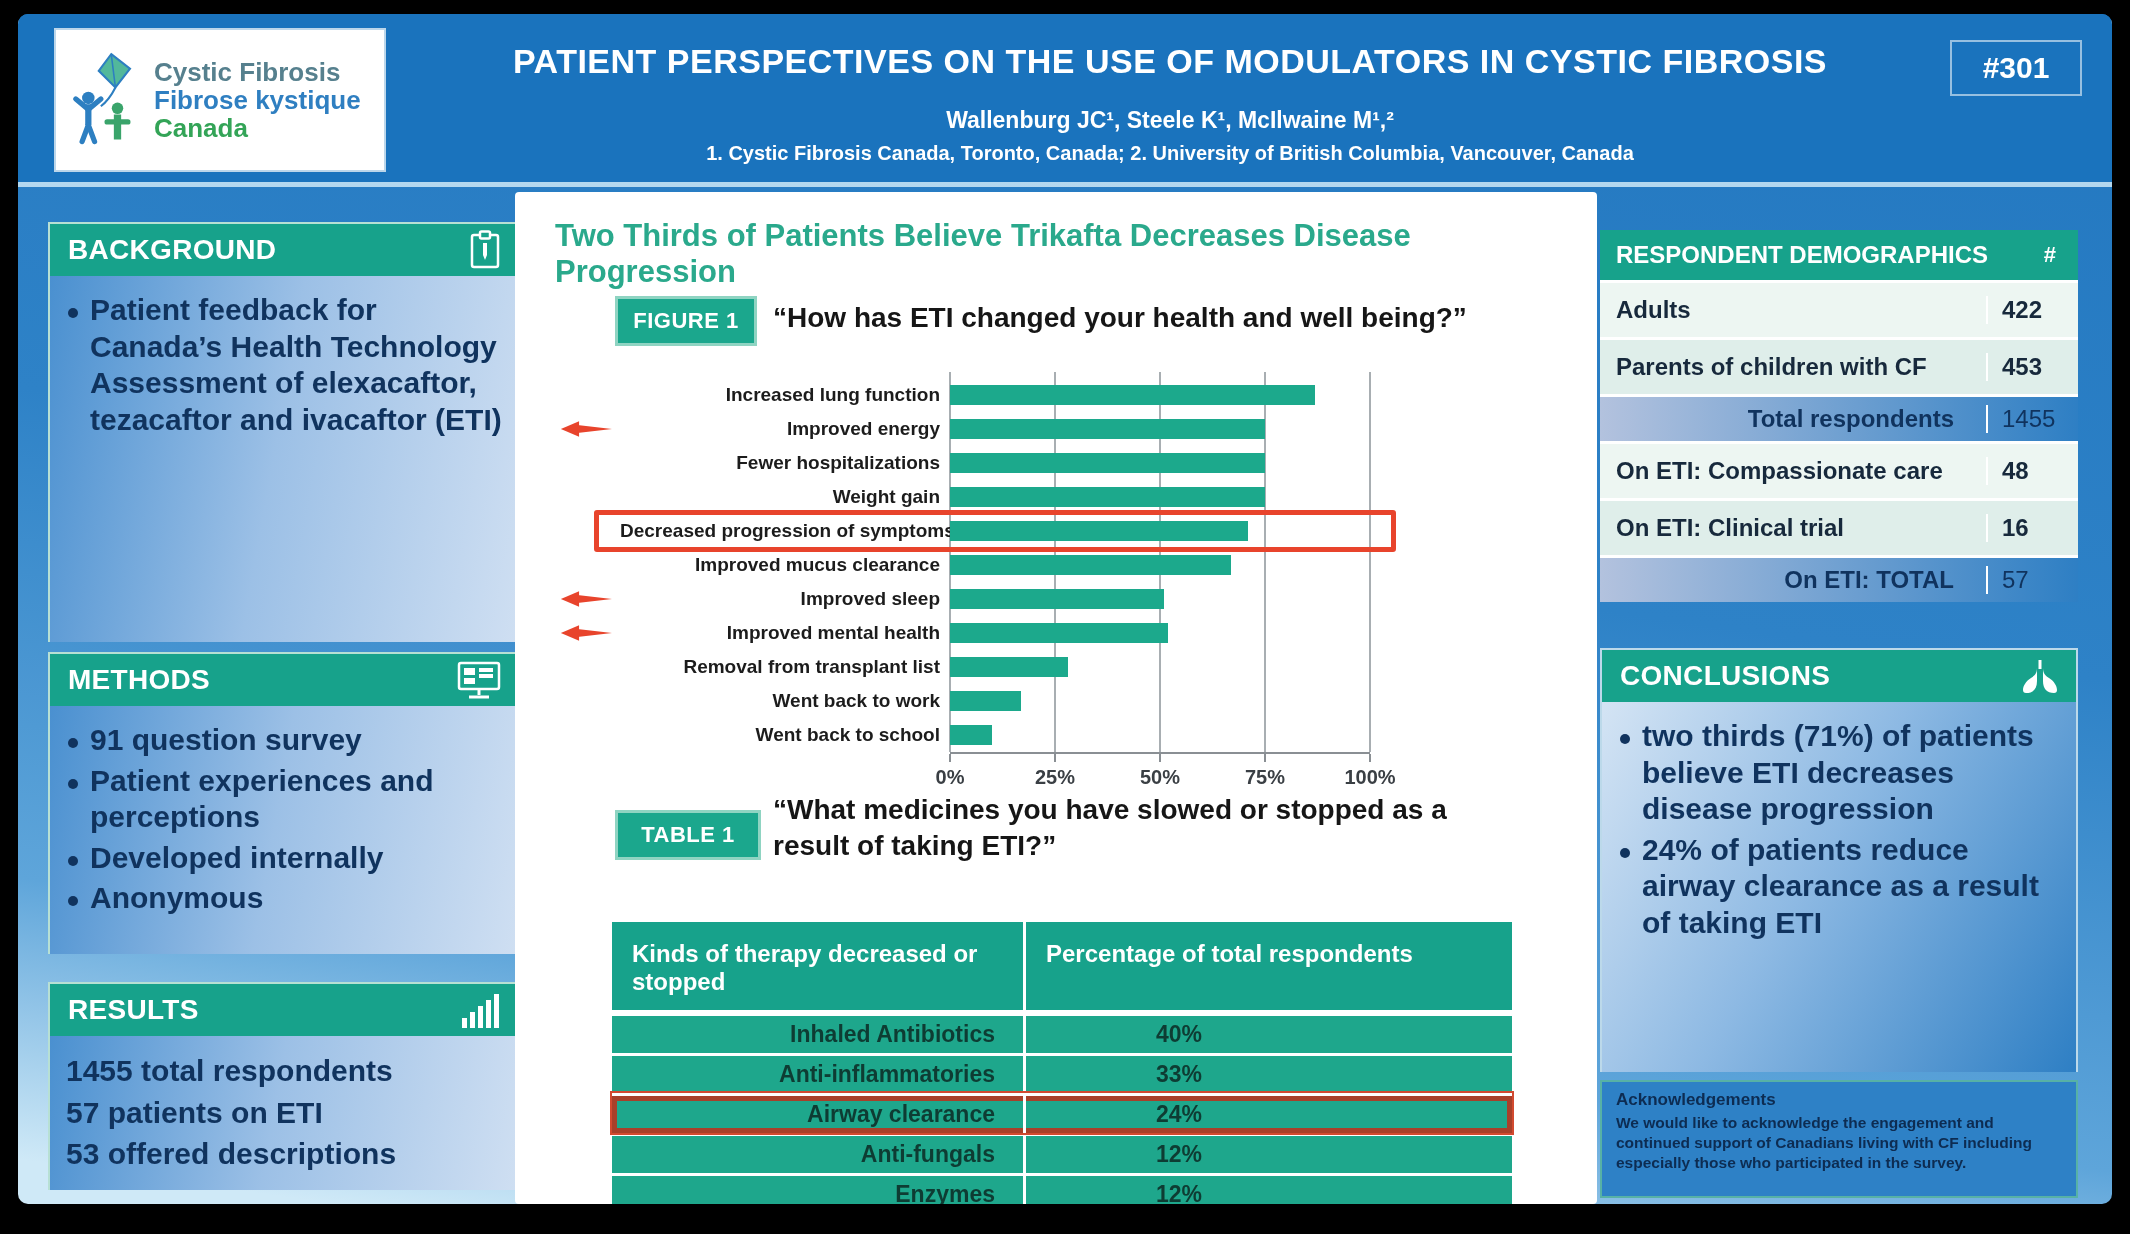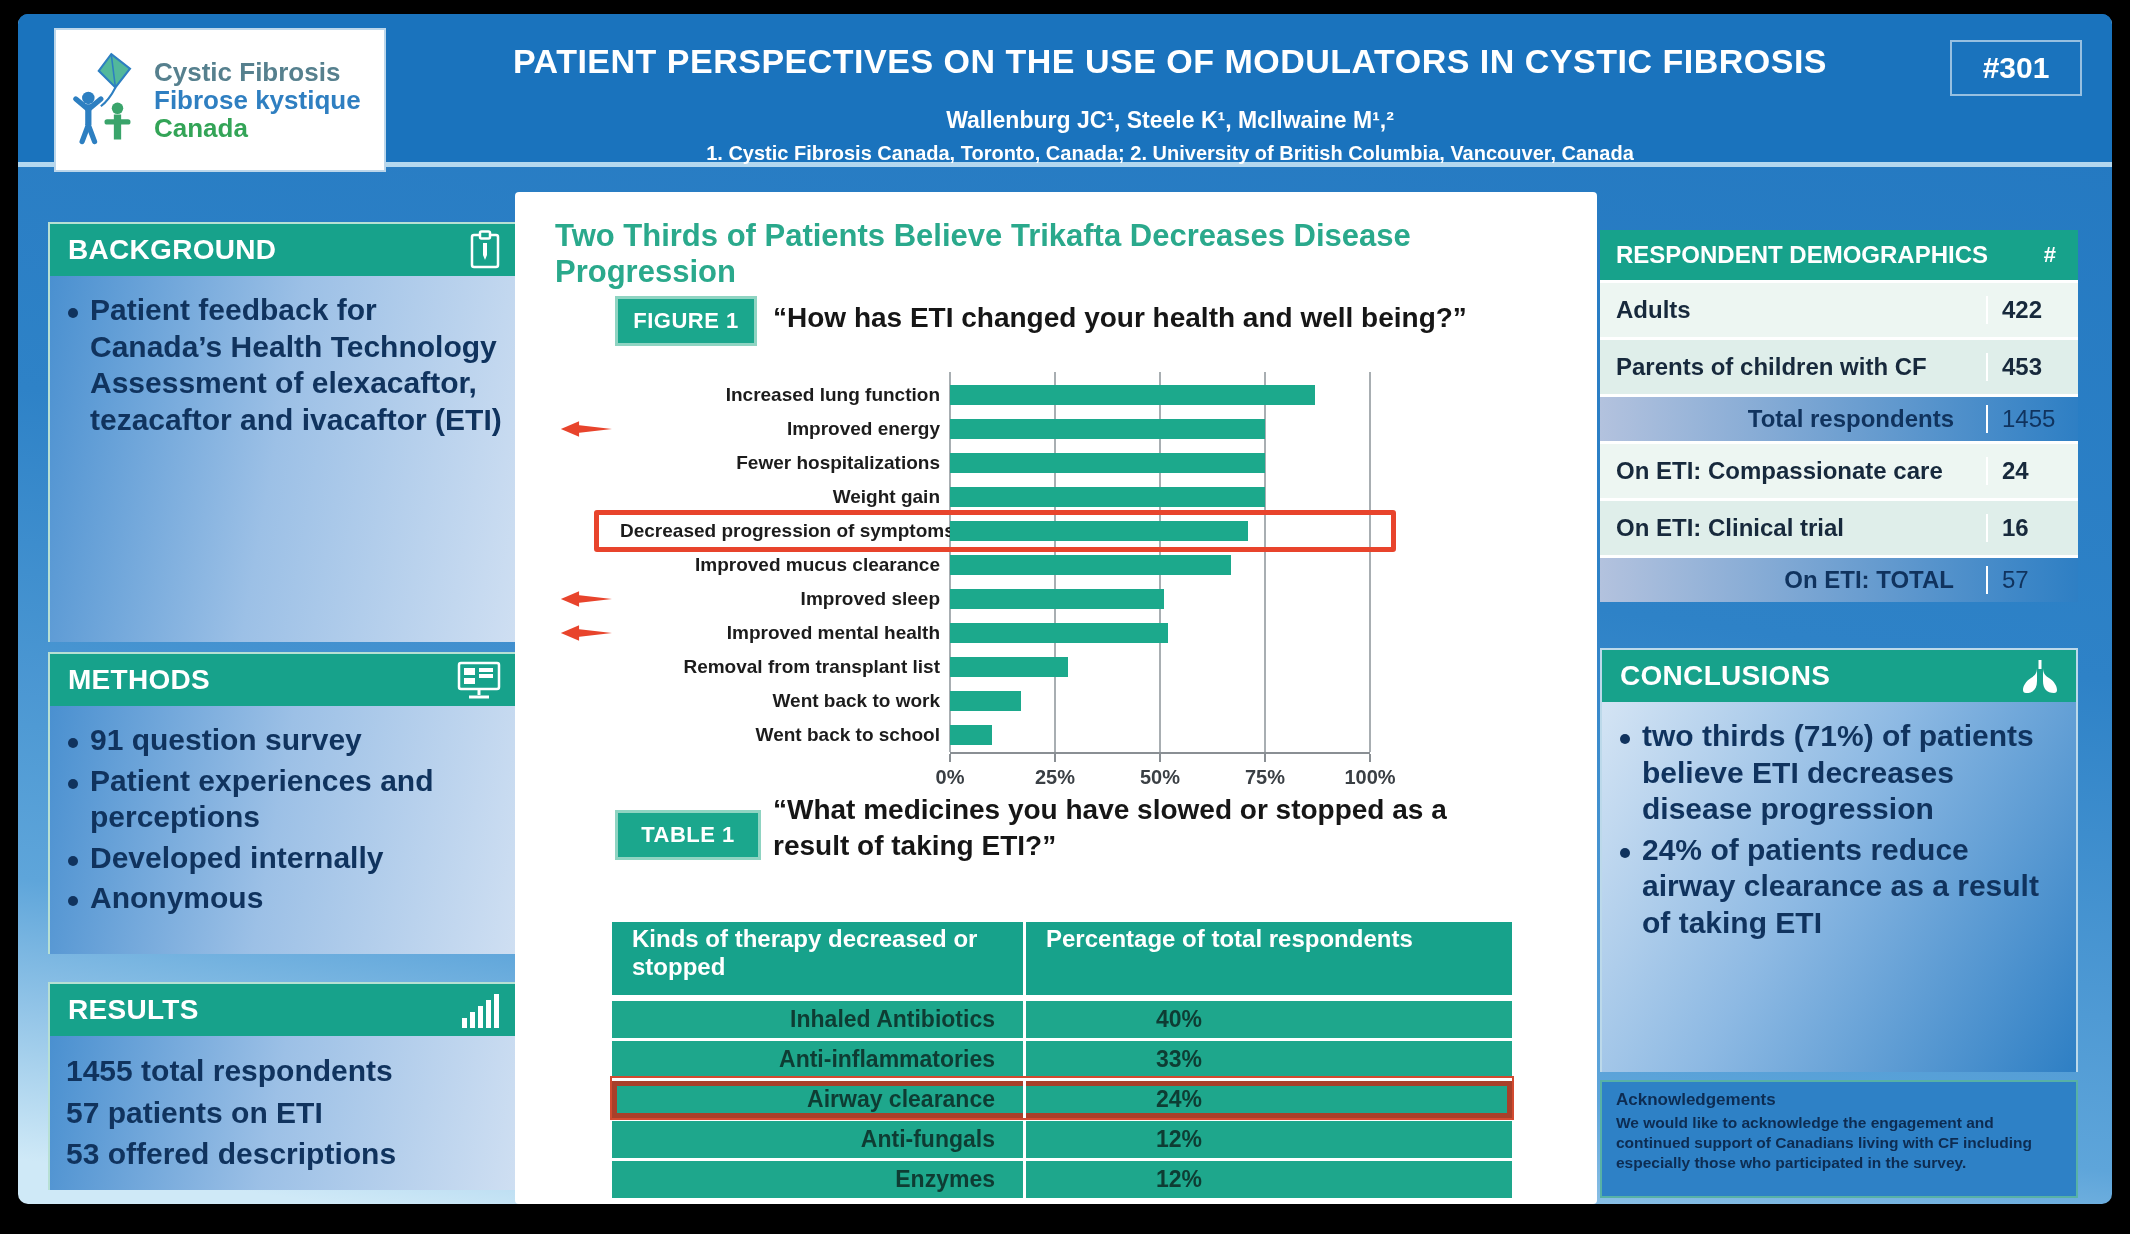--- a/index.html
+++ b/index.html
@@ -1,21 +1,21 @@
 <!DOCTYPE html>
 <html><head>
 <meta charset="utf-8">
 <style>
   html,body{margin:0;padding:0;background:#000;}
   *{box-sizing:border-box;font-family:"Liberation Sans","DejaVu Sans",sans-serif;}
   .frame{position:relative;width:2130px;height:1234px;background:#000;overflow:hidden;}
   .poster{position:absolute;left:18px;top:14px;width:2094px;height:1190px;border-radius:10px;overflow:hidden;
     background:linear-gradient(188deg,#2277c0 0%,#2e82c7 45%,#5ea5da 78%,#cfe9f7 97%);}
   
-  .banner{position:absolute;left:0;top:0;width:100%;height:148px;background:#1a73bd;box-shadow:0 5px 0 rgba(205,232,247,.85);}
+  .banner{position:absolute;left:0;top:0;width:100%;height:168px;background:#1a73bd;box-shadow:0 5px 0 rgba(205,232,247,.85);}
   .logo-box{position:absolute;left:36px;top:14px;width:332px;height:144px;background:#fff;border:2px solid #bcd6ea;display:flex;align-items:center;padding:6px 10px;}
   .logo-text{margin-left:10px;line-height:1.08;}
   .lt1{color:#56808e;font-size:26px;font-weight:600;}
   .lt2{color:#2f7fc1;font-size:26px;font-weight:600;}
   .lt3{color:#33a457;font-size:26px;font-weight:600;}
   .banner-center{position:absolute;left:400px;right:190px;top:28px;text-align:center;color:#fff;}
   .title{font-size:34px;font-weight:bold;letter-spacing:.5px;}
   .authors{margin-top:26px;font-size:23px;font-weight:600;}
   .affiliations{margin-top:8px;font-size:20px;font-weight:bold;}
   .poster-num{position:absolute;left:1932px;top:26px;width:132px;height:56px;border:2px solid rgba(255,255,255,.55);
@@ -53,21 +53,21 @@
   .grid{position:absolute;left:390px;top:-6px;width:420px;bottom:0;z-index:0;}
   .gline{position:absolute;top:0;bottom:0;width:2px;background:#a8aeb2;transform:translateX(-50%);}
   .hlbox{position:absolute;left:34px;right:-6px;height:42px;border:5px solid #e8442c;border-radius:3px;z-index:3;}
   .chart-axis{position:relative;margin-left:390px;width:420px;height:44px;border-top:2px solid #8a8f94;}
   .tmark{position:absolute;top:0;width:2px;height:8px;background:#8a8f94;transform:translateX(-50%);}
   .tick{position:absolute;top:12px;transform:translateX(-50%);font-size:20px;font-weight:bold;color:#3a3f44;}
   .tbl-badge{left:100px;top:618px;width:146px;}
   .tbl-q{position:absolute;left:258px;top:600px;width:720px;font-size:28px;font-weight:bold;color:#161616;line-height:1.3;}
   .t1{position:absolute;left:97px;top:730px;width:900px;}
   .t1-head{display:flex;background:#17a28b;border-bottom:6px solid #fff;}
-  .t1-th{color:#fff;font-size:24px;font-weight:bold;padding:3px 10px 14px 20px;}
+  .t1-th{color:#fff;font-size:24px;font-weight:bold;padding:18px 10px 14px 20px;}
   .t1-th:first-child{width:46%;border-right:3px solid #fff;}
   .t1-th:last-child{width:54%;}
   .t1-row{display:flex;background:#1ea78c;border-top:3px solid #fff;position:relative;}
   .t1-row:first-child{border-top:none;}
   .t1-td{font-size:23px;font-weight:bold;color:#0e3c33;padding:5px 0;}
   .t1-td.c1{width:46%;text-align:right;padding-right:28px;border-right:3px solid #fff;}
   .t1-td.c2{width:54%;padding-left:130px;}
   .t1-row.hl{box-shadow:inset 0 0 0 5px #a8402a, 0 0 0 2px #d24a30;z-index:2;}
   
   .demo{position:absolute;left:1582px;top:208px;width:478px;}
@@ -362,21 +362,21 @@
           <div class="drow shade-b h57">
             <div class="dlabel">Parents of children with CF</div>
             <div class="dvalue">453</div>
           </div>
           <div class="drow dtotal h47">
             <div class="dlabel">Total respondents</div>
             <div class="dvalue">1455</div>
           </div>
           <div class="drow shade-a h57">
             <div class="dlabel">On ETI: Compassionate care</div>
-            <div class="dvalue">24</div>
+            <div class="dvalue">48</div>
           </div>
           <div class="drow shade-b h57">
             <div class="dlabel">On ETI: Clinical trial</div>
             <div class="dvalue">16</div>
           </div>
           <div class="drow dtotal h47">
             <div class="dlabel">On ETI: TOTAL</div>
             <div class="dvalue">57</div>
           </div>
         </div>

